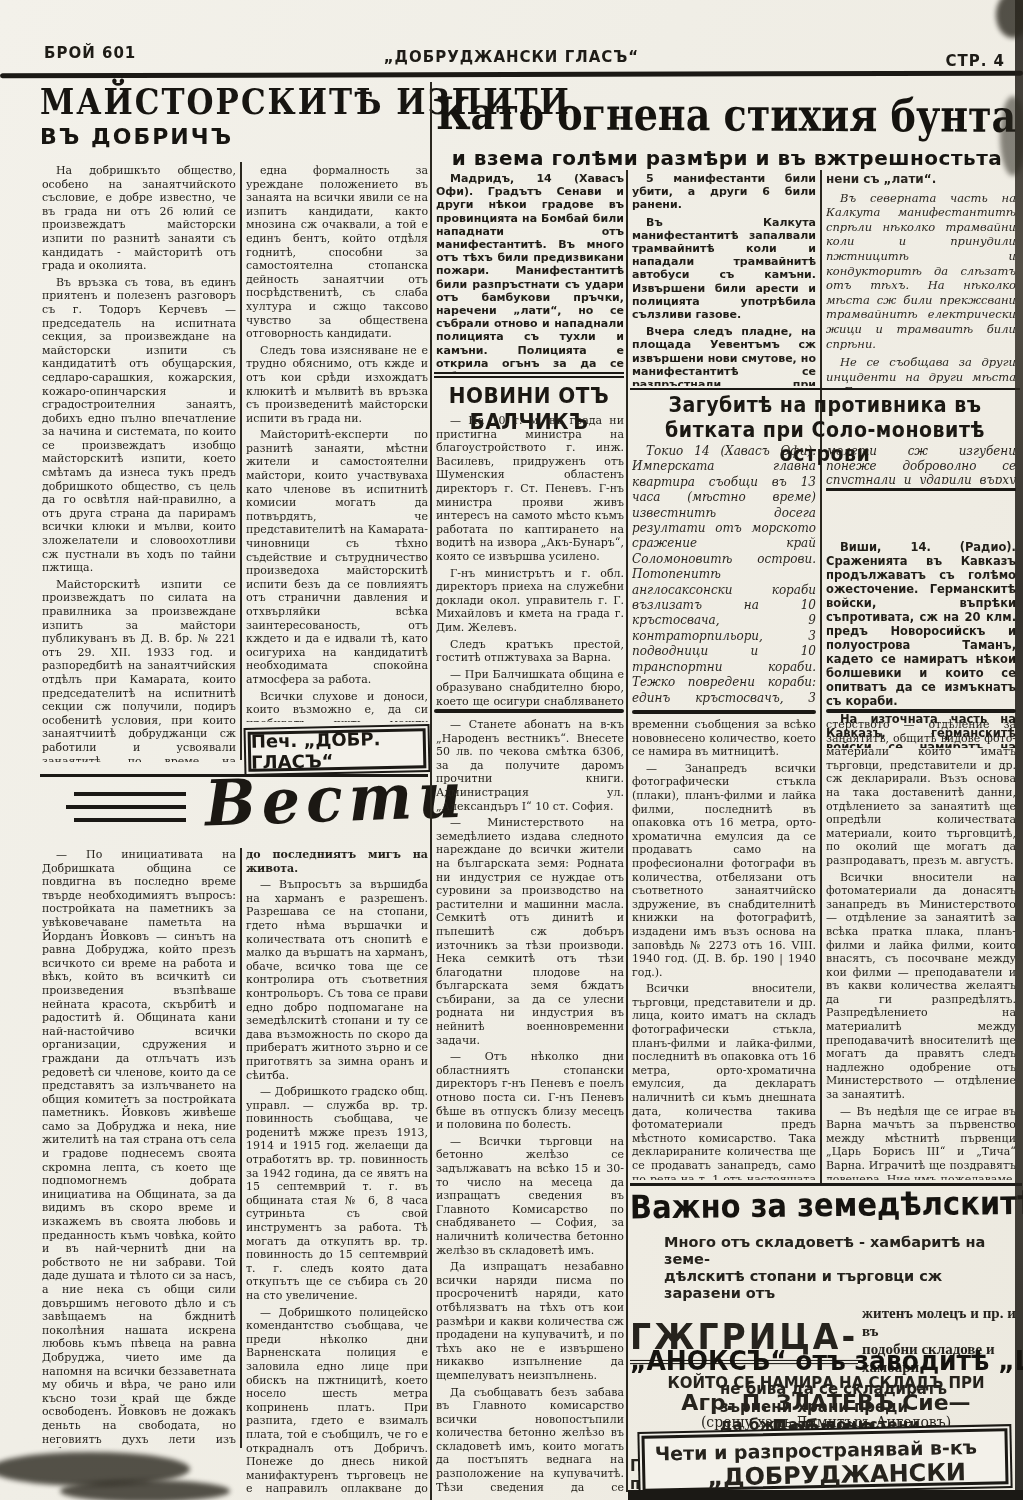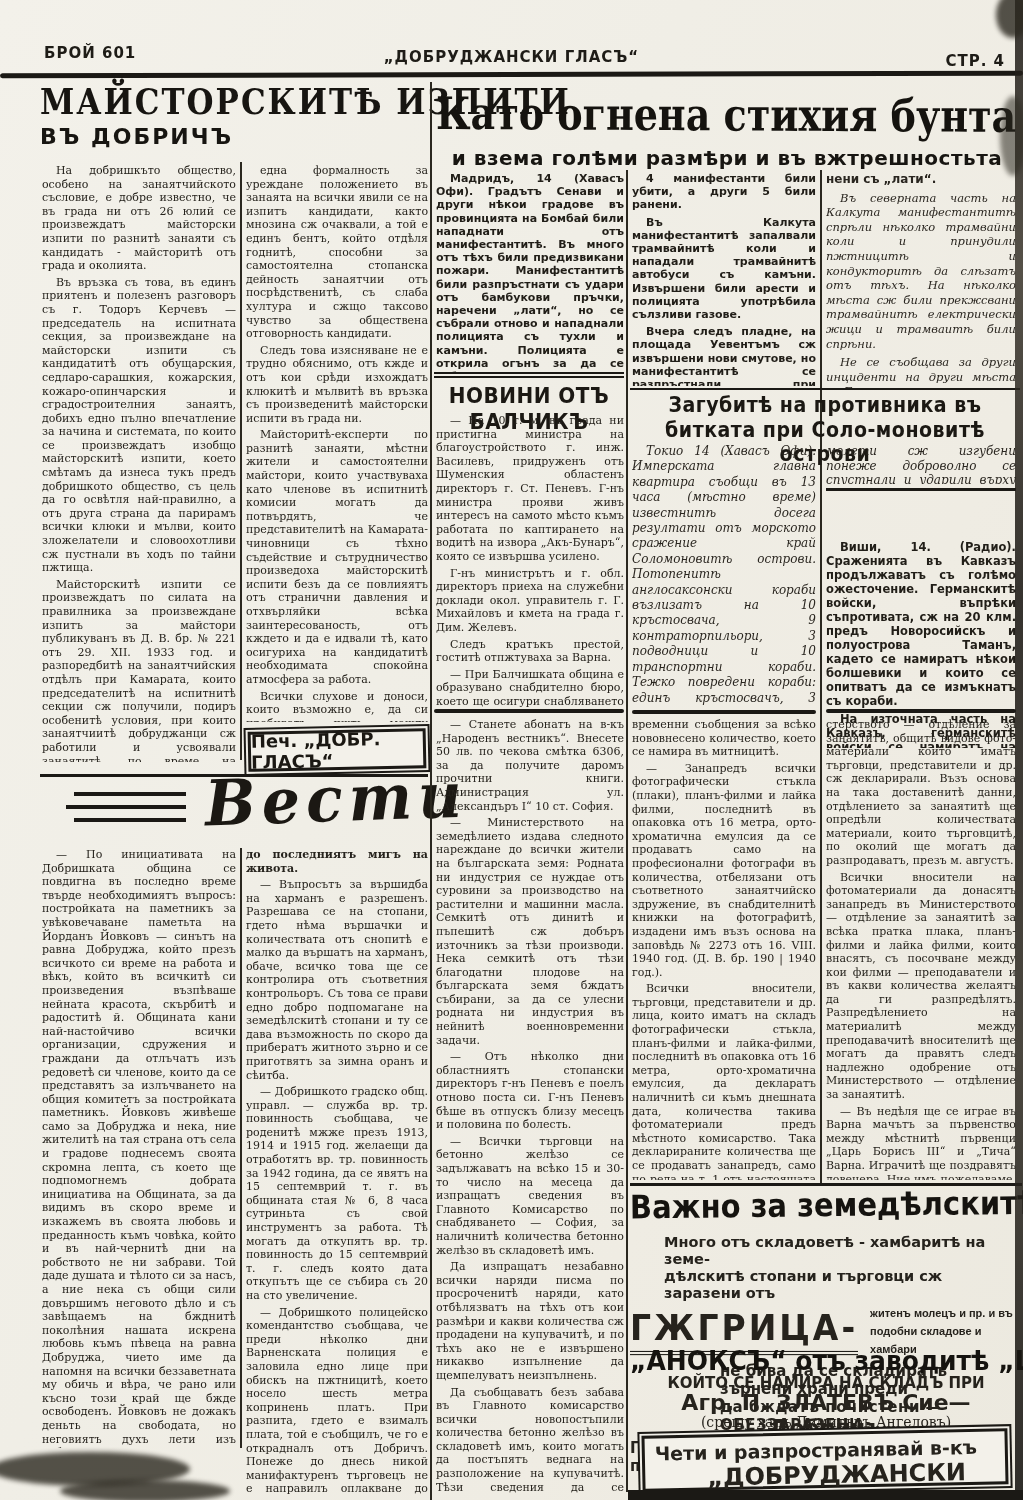--- a/index.html
+++ b/index.html
@@ -81,21 +81,21 @@
   <div class="abs vline" style="left:430px;top:82px;width:2px;height:1418px;"></div>
 
   <div class="abs headline-india" style="left:436px;top:92px;width:582px;">Като огнена стихия бунта въ Индия расте</div>
   <div class="abs sub-india" style="left:436px;top:146px;width:582px;">и взема голѣми размѣри и въ вжтрешностьта</div>
 
   <div class="abs boldcol" style="left:436px;top:172px;width:188px;height:200px;">
     <p>Мадридъ, 14 (Хавасъ Офи). Градътъ Сенави и други нѣкои градове въ провинцията на Бомбай били нападнати отъ манифестантитѣ. Въ много отъ тѣхъ били предизвикани пожари. Манифестантитѣ били разпръстнати съ удари отъ бамбукови пръчки, наречени „лати“, но се събрали отново и нападнали полицията съ тухли и камъни. Полицията е открила огънъ за да се отбранява.</p>
   </div>
   <div class="abs vline" style="left:626px;top:170px;width:1.5px;height:1322px;"></div>
   <div class="abs boldcol" style="left:632px;top:172px;width:184px;height:214px;">
-    <p>4 манифестанти били убити, а други 5 били ранени.</p>
+    <p>5 манифестанти били убити, а други 6 били ранени.</p>
     <p>Въ Калкута манифестантитѣ запалвали трамвайнитѣ коли и нападали трамвайнитѣ автобуси съ камъни. Извършени били арести и полицията употрѣбила сълзливи газове.</p>
     <p>Вчера следъ пладне, на площада Уевентъмъ сж извършени нови смутове, но манифестантитѣ се разпръстнали при появяването на полицията. 3 души били ра-</p>
   </div>
   <div class="abs vline" style="left:820px;top:170px;width:1.5px;height:1016px;"></div>
   <div class="abs italcol" style="left:826px;top:172px;width:190px;height:216px;">
     <p style="text-indent:0;font-family:'DejaVu Sans',sans-serif;font-style:normal;font-weight:bold;font-size:12px;">нени съ „лати“.</p>
     <p>Въ северната часть на Калкута манифестантитѣ спрѣли нѣколко трамвайни коли и принудили пжтницитѣ и кондукторитѣ да слѣзатъ отъ тѣхъ. На нѣколко мѣста сж били прекжсвани трамвайнитѣ електрически жици и трамваитѣ били спрѣни.</p>
     <p>Не се съобщава за други инциденти на други мѣста въ Бенгалия.</p>
   </div>
 
@@ -148,21 +148,21 @@
 
   <div class="abs rule" style="left:630px;top:1183px;width:392px;height:3px;"></div>
   <div class="abs" style="left:630px;top:1188px;width:392px;height:232px;">
     <div style="font-family:'DejaVu Sans',sans-serif;font-weight:bold;font-size:29px;transform:scaleY(1.12) rotate(-0.6deg);color:#15130f;white-space:nowrap;">Важно за земедѣлскитѣ стопани</div>
     <div style="margin:12px 0 0 34px;font-family:'DejaVu Sans',sans-serif;font-weight:bold;font-size:14.5px;line-height:17px;">
       <div>Много отъ  складоветѣ - хамбаритѣ  на земе-</div>
       <div>дѣлскитѣ стопани и търговци сж заразени отъ</div>
     </div>
     <div style="display:flex;align-items:center;margin-top:2px;">
       <div style="font-family:'DejaVu Sans',sans-serif;font-weight:bold;font-size:33px;letter-spacing:3px;border-bottom:4px double #1b1915;padding-bottom:2px;transform:scaleY(1.05);">ГЖГРИЦА-</div>
-      <div style="margin-left:12px;font-family:Liberation Sans, sans-serif;font-weight:bold;font-size:11px;line-height:18px;">
+      <div style="margin-left:4px;font-family:Liberation Serif, serif;font-weight:bold;font-size:15px;line-height:18px;">
         <div>житенъ  молецъ  и  пр. и  въ</div>
         <div>подобни  складове и  хамбари</div>
       </div>
     </div>
     <div style="margin:4px 0 0 90px;font-family:'DejaVu Sans',sans-serif;font-weight:bold;font-size:15px;line-height:18px;">
       <div>не бива да се складиратъ зърнени храни преди</div>
       <div style="letter-spacing:.5px;">да бждатъ почистени — ОБЕЗЗАРАЗЕНИ</div>
     </div>
     <div style="margin-top:5px;font-family:'DejaVu Sans',sans-serif;font-weight:bold;font-size:15px;line-height:18px;">
       <div>Предлагаме на всички стопани за почистване на</div>

